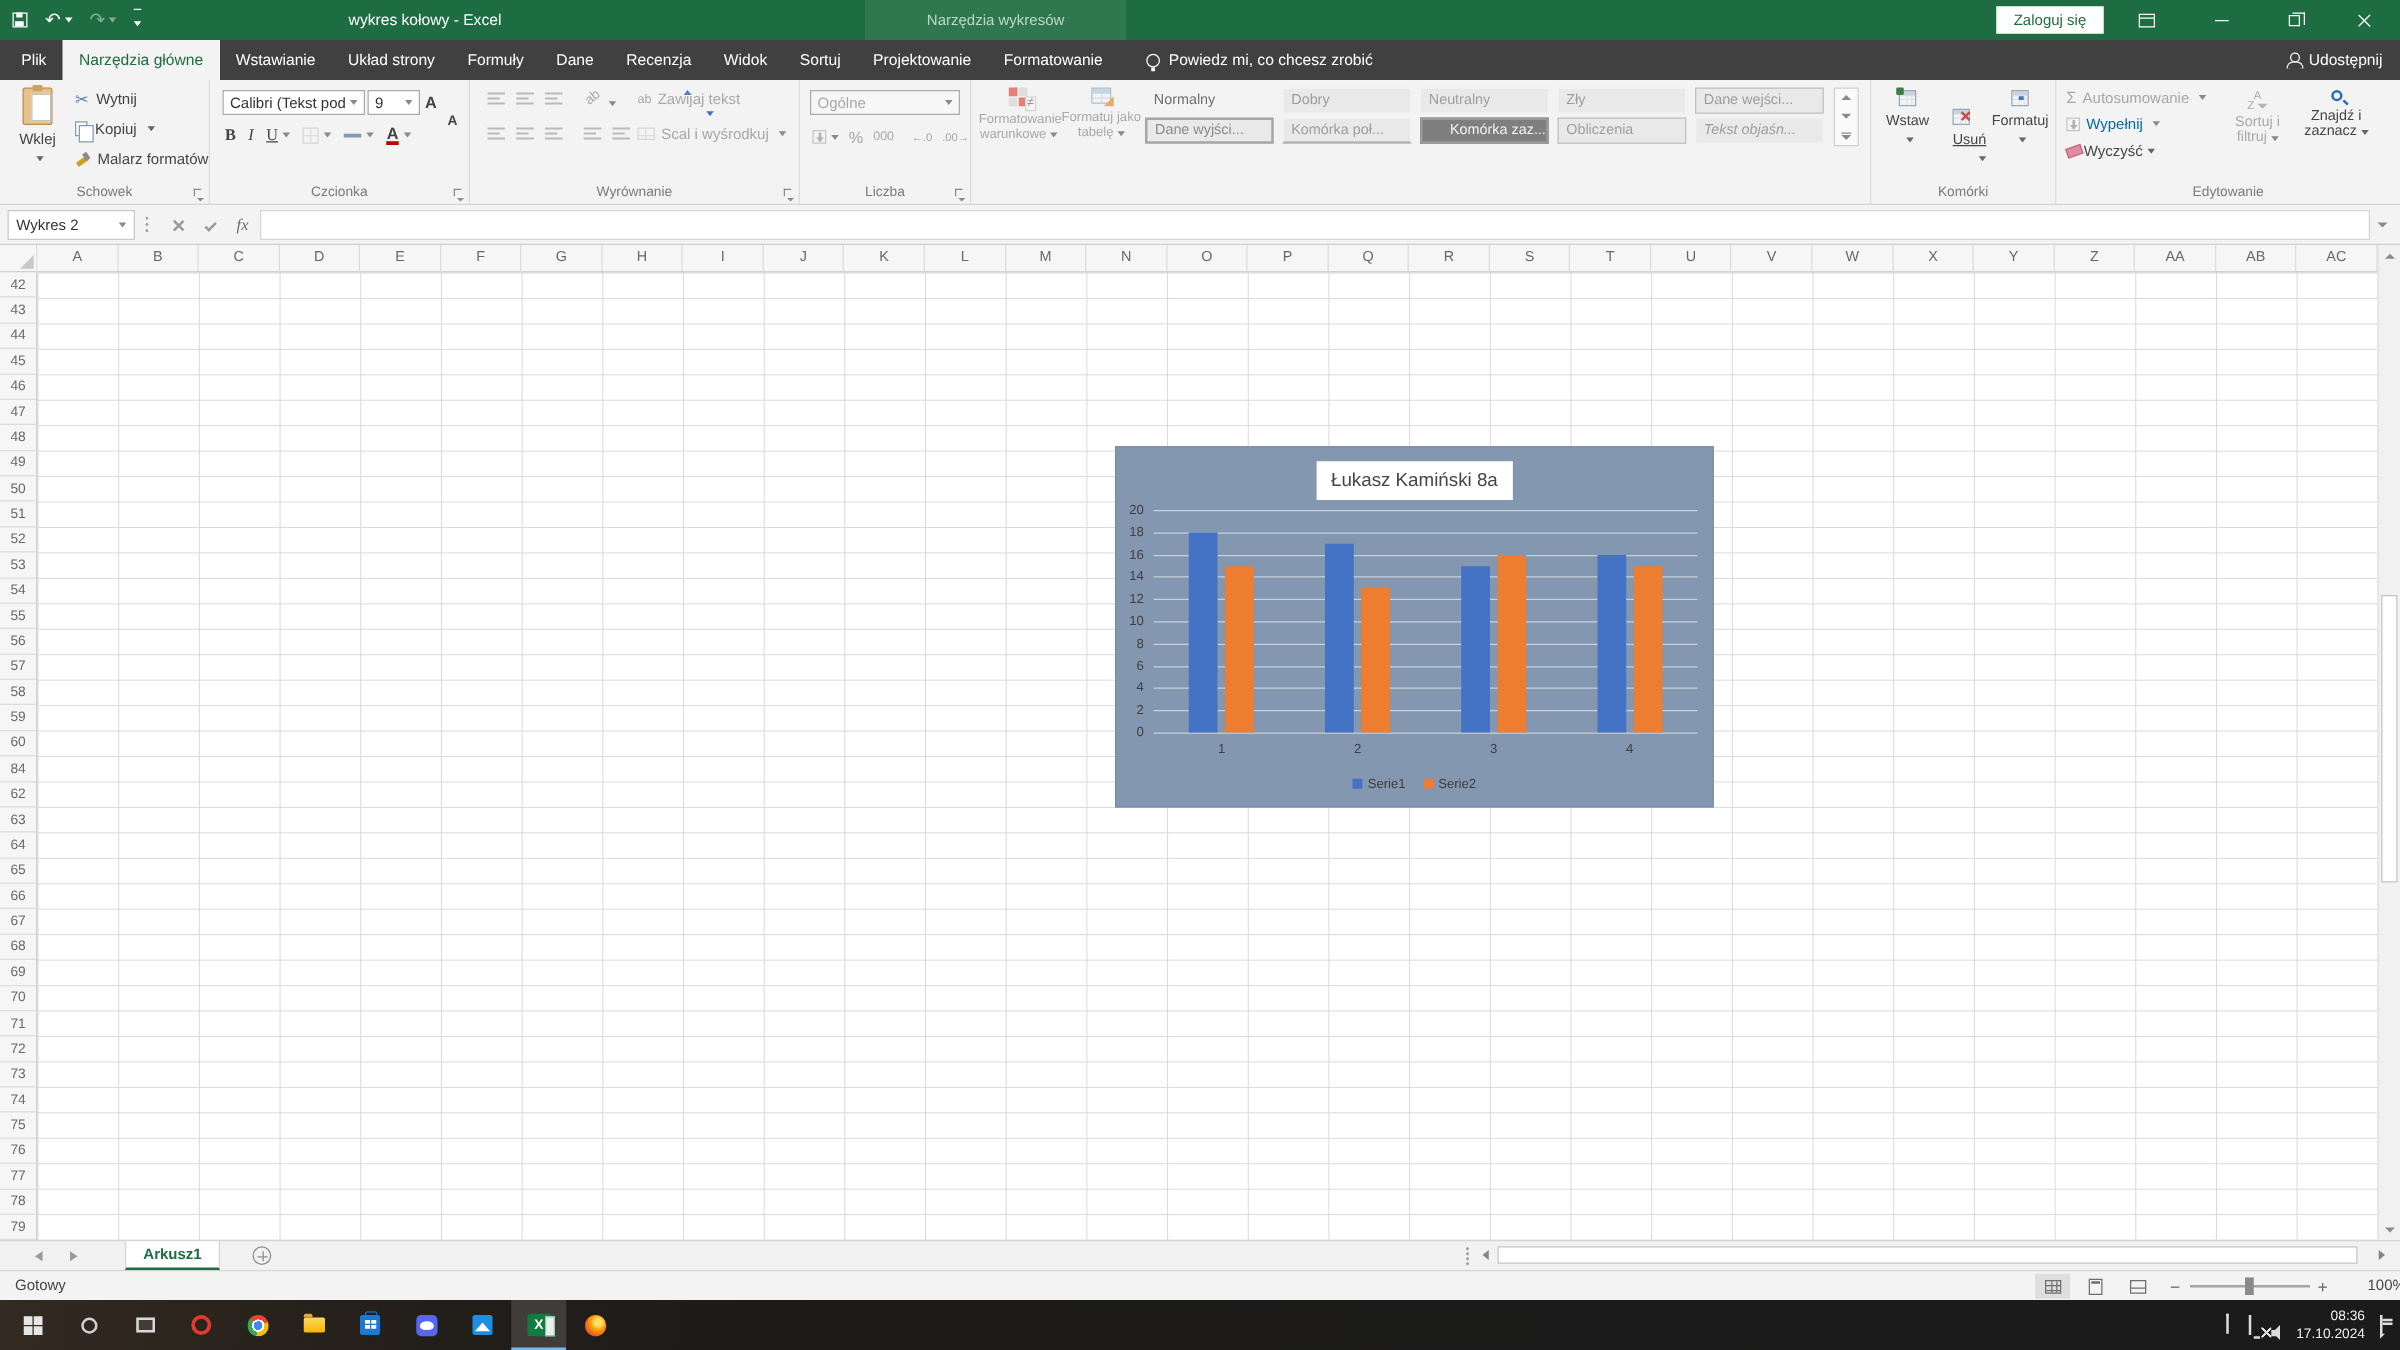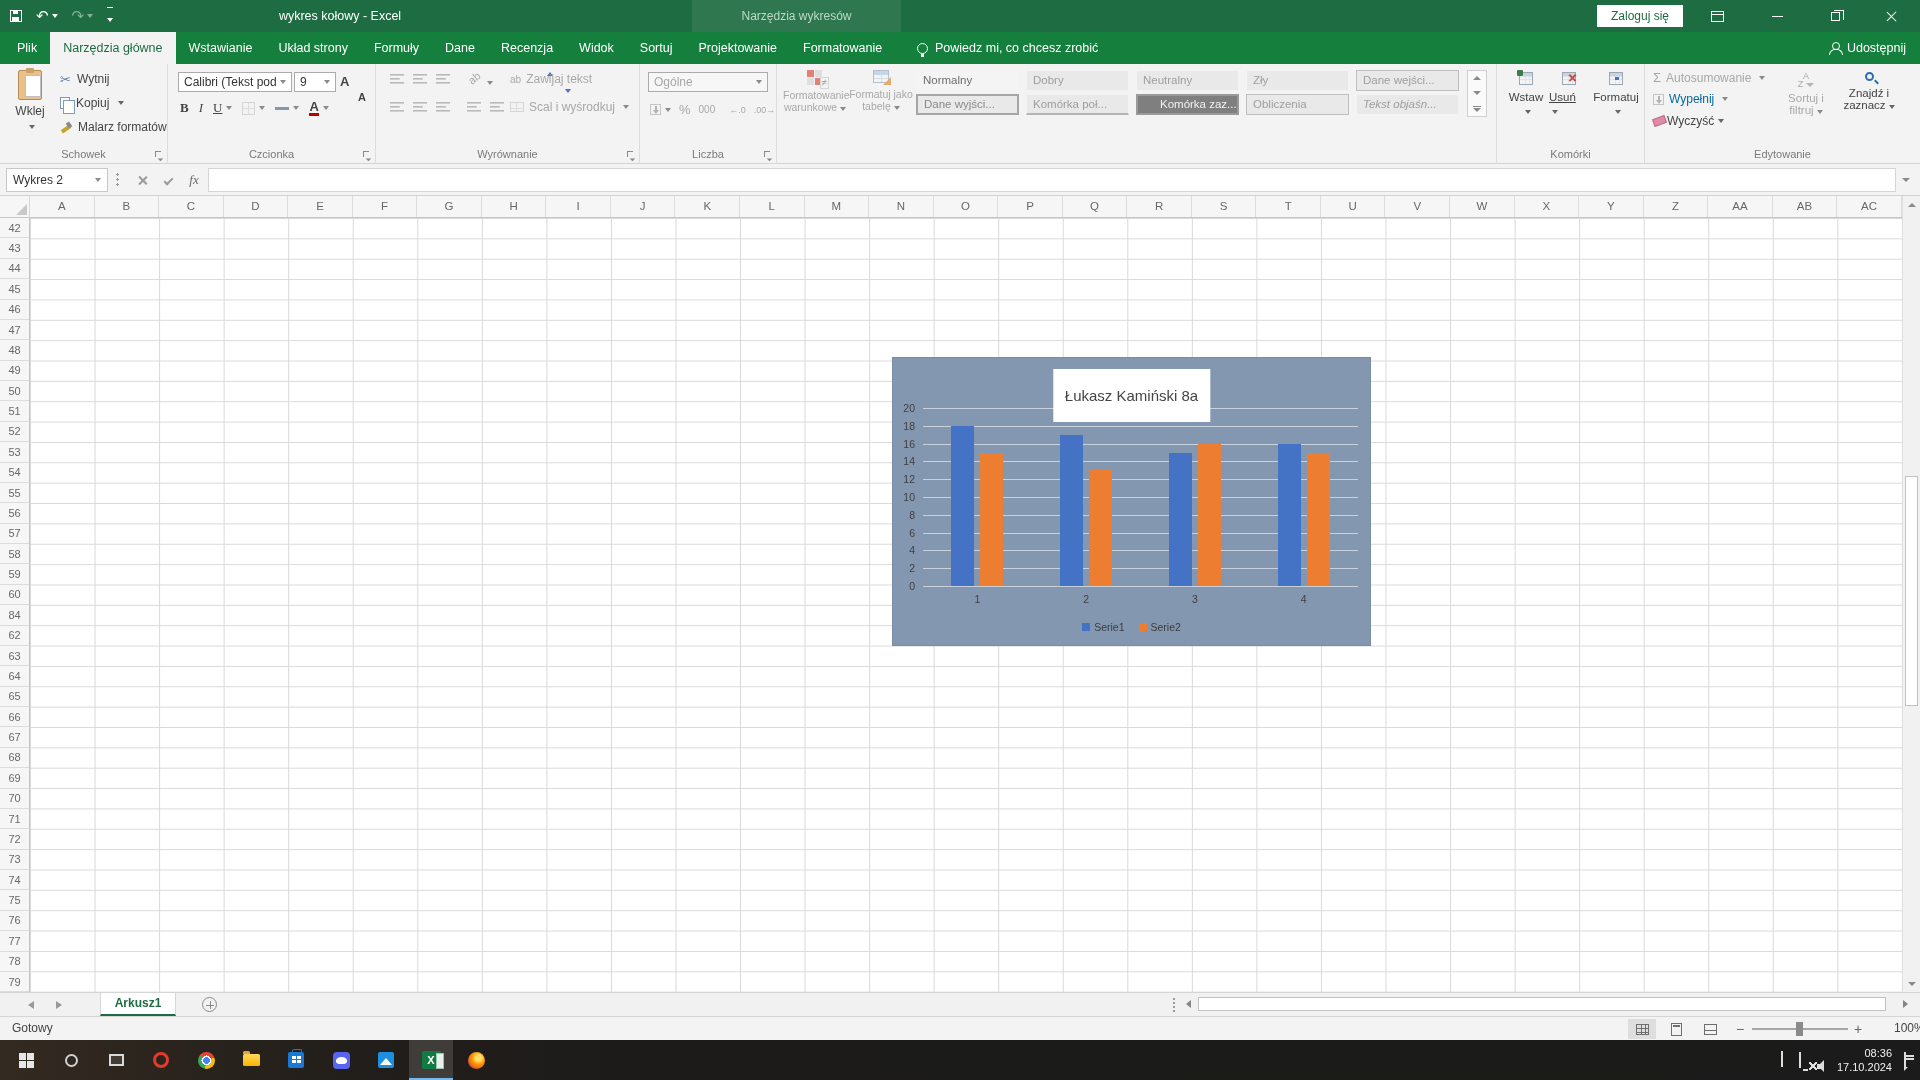--- a/index.html
+++ b/index.html
@@ -23,21 +23,21 @@
   .winctl{position:absolute;top:0;width:45px;height:32px;display:flex;align-items:center;justify-content:center;}
   #ribbon-disp-ic{width:13px;height:11px;border:1px solid #fff;position:relative;}
   #ribbon-disp-ic:before{content:"";position:absolute;left:0;top:2px;width:11px;height:1px;background:#fff;}
   #min-ic{width:11px;height:1px;background:#fff;}
   #restore-ic{width:9px;height:9px;border:1px solid #fff;position:relative;}
   #restore-ic:before{content:"";position:absolute;left:2px;top:-3px;width:9px;height:9px;border:1px solid #fff;border-left:none;border-bottom:none;}
   .x-ic{position:relative;width:11px;height:11px;}
   .x-ic:before,.x-ic:after{content:"";position:absolute;left:5px;top:-1px;width:1.4px;height:13px;background:#fff;}
   .x-ic:before{transform:rotate(45deg);} .x-ic:after{transform:rotate(-45deg);}
   
-  #tabrow{position:absolute;left:0;top:32px;width:1920px;height:32px;background:#15803d;z-index:49;}
+  #tabrow{position:absolute;left:0;top:32px;width:1920px;height:32px;background:#404040;z-index:49;}
   #tabs{position:absolute;left:4px;top:0;height:32px;display:flex;}
   .tab{height:32px;line-height:32px;padding:0 13px;color:#fff;font-size:12.5px;white-space:nowrap;cursor:default;}
   .tab.active{background:#F3F3F3;color:#1E6C41;}
   #tellme{position:absolute;top:0;height:32px;display:flex;align-items:center;gap:7px;color:#fff;font-size:12.5px;}
   #bulb-ic{width:11px;height:11px;border:1.5px solid #fff;border-radius:50%;position:relative;}
   #bulb-ic:after{content:"";position:absolute;left:2.5px;bottom:-4px;width:3px;height:3px;background:#fff;}
   #share{position:absolute;right:14px;top:0;height:32px;display:flex;align-items:center;gap:6px;color:#fff;font-size:12.5px;}
   .person-ic{width:12px;height:12px;position:relative;}
   .person-ic:before{content:"";position:absolute;left:3px;top:0;width:6px;height:6px;border:1.2px solid #fff;border-radius:50%;}
   .person-ic:after{content:"";position:absolute;left:0;bottom:-1px;width:12px;height:5px;border:1.2px solid #fff;border-bottom:none;border-radius:6px 6px 0 0;}
@@ -130,21 +130,21 @@
   #gridbg{position:absolute;left:30px;top:218px;width:1872px;height:774px;background-image:
      linear-gradient(to right,#D9D9D9 1px,transparent 1px),
      linear-gradient(to bottom,#D9D9D9 1px,transparent 1px);
      background-size:64.55px 20.368px;z-index:1;}
   
   #vscroll{position:absolute;right:0;top:196px;width:18px;height:796px;background:#F1F1F1;border-left:1px solid #E0E0E0;z-index:11;}
   .sc-arrow{position:absolute;left:0;width:18px;height:17px;display:flex;align-items:center;justify-content:center;}
   #vthumb{position:absolute;left:2px;top:280px;width:13px;height:230px;background:#fff;border:1px solid #C1C1C1;}
   
   #chart{position:absolute;left:892px;top:357px;width:479px;height:289px;background:#8497B0;border:1px solid #7A8BA4;z-index:20;}
-  .chart-title{position:absolute;top:11px;left:50%;transform:translateX(-50%);background:#fff;padding:18px 12px;font-size:15px;color:#454545;white-space:nowrap;}
+  .chart-title{position:absolute;top:11px;left:50%;transform:translateX(-50%);background:#fff;padding:7px 12px;font-size:15px;color:#454545;white-space:nowrap;}
   .gline{position:absolute;height:1px;background:rgba(255,255,255,.55);}
   .ytick{position:absolute;width:22px;text-align:right;font-size:10.5px;color:#3F3F3F;}
   .xtick{position:absolute;width:24px;text-align:center;font-size:10.5px;color:#3F3F3F;}
   .bar{position:absolute;width:23px;}
   #legend{position:absolute;left:0;bottom:12px;width:100%;display:flex;justify-content:center;gap:14px;}
   .leg-item{display:flex;align-items:center;gap:4px;font-size:10.5px;color:#3C3C3C;}
   .leg-sq{width:8px;height:8px;display:inline-block;}
   
   #tabsrow{position:absolute;left:0;top:992px;width:1920px;height:24px;background:#F1F1F1;border-top:1px solid #D5D5D5;z-index:30;}
   .nav-tri{position:absolute;top:8px;width:0;height:0;border-top:4.5px solid transparent;border-bottom:4.5px solid transparent;}
@@ -415,21 +415,21 @@
       <span class="gal-more"></span>
     </div>
   </div>
 
   <div class="rgroup" style="left:1497px;width:148px;">
     <div class="abs" style="left:8px;top:8px;width:42px;text-align:center;">
       <div class="tbl-ic ins" style="margin:0 auto;"></div>
       <div class="rtxt sm" style="position:static;margin-top:6px;">Wstaw</div>
       <span class="caret dk"></span>
     </div>
-    <div class="abs" style="left:52px;top:8px;width:40px;text-align:left;text-decoration:underline;">
+    <div class="abs" style="left:52px;top:23px;width:40px;text-align:right;text-decoration:underline;">
       <div class="tbl-ic del" style="margin:0 auto;"></div>
       <div class="rtxt sm" style="position:static;margin-top:6px;">Usuń</div>
       <span class="caret dk"></span>
     </div>
     <div class="abs" style="left:94px;top:8px;width:50px;text-align:center;">
       <div class="tbl-ic fmt" style="margin:0 auto;"></div>
       <div class="rtxt sm" style="position:static;margin-top:6px;">Formatuj</div>
       <span class="caret dk"></span>
     </div>
     <div class="glabel">Komórki</div>

